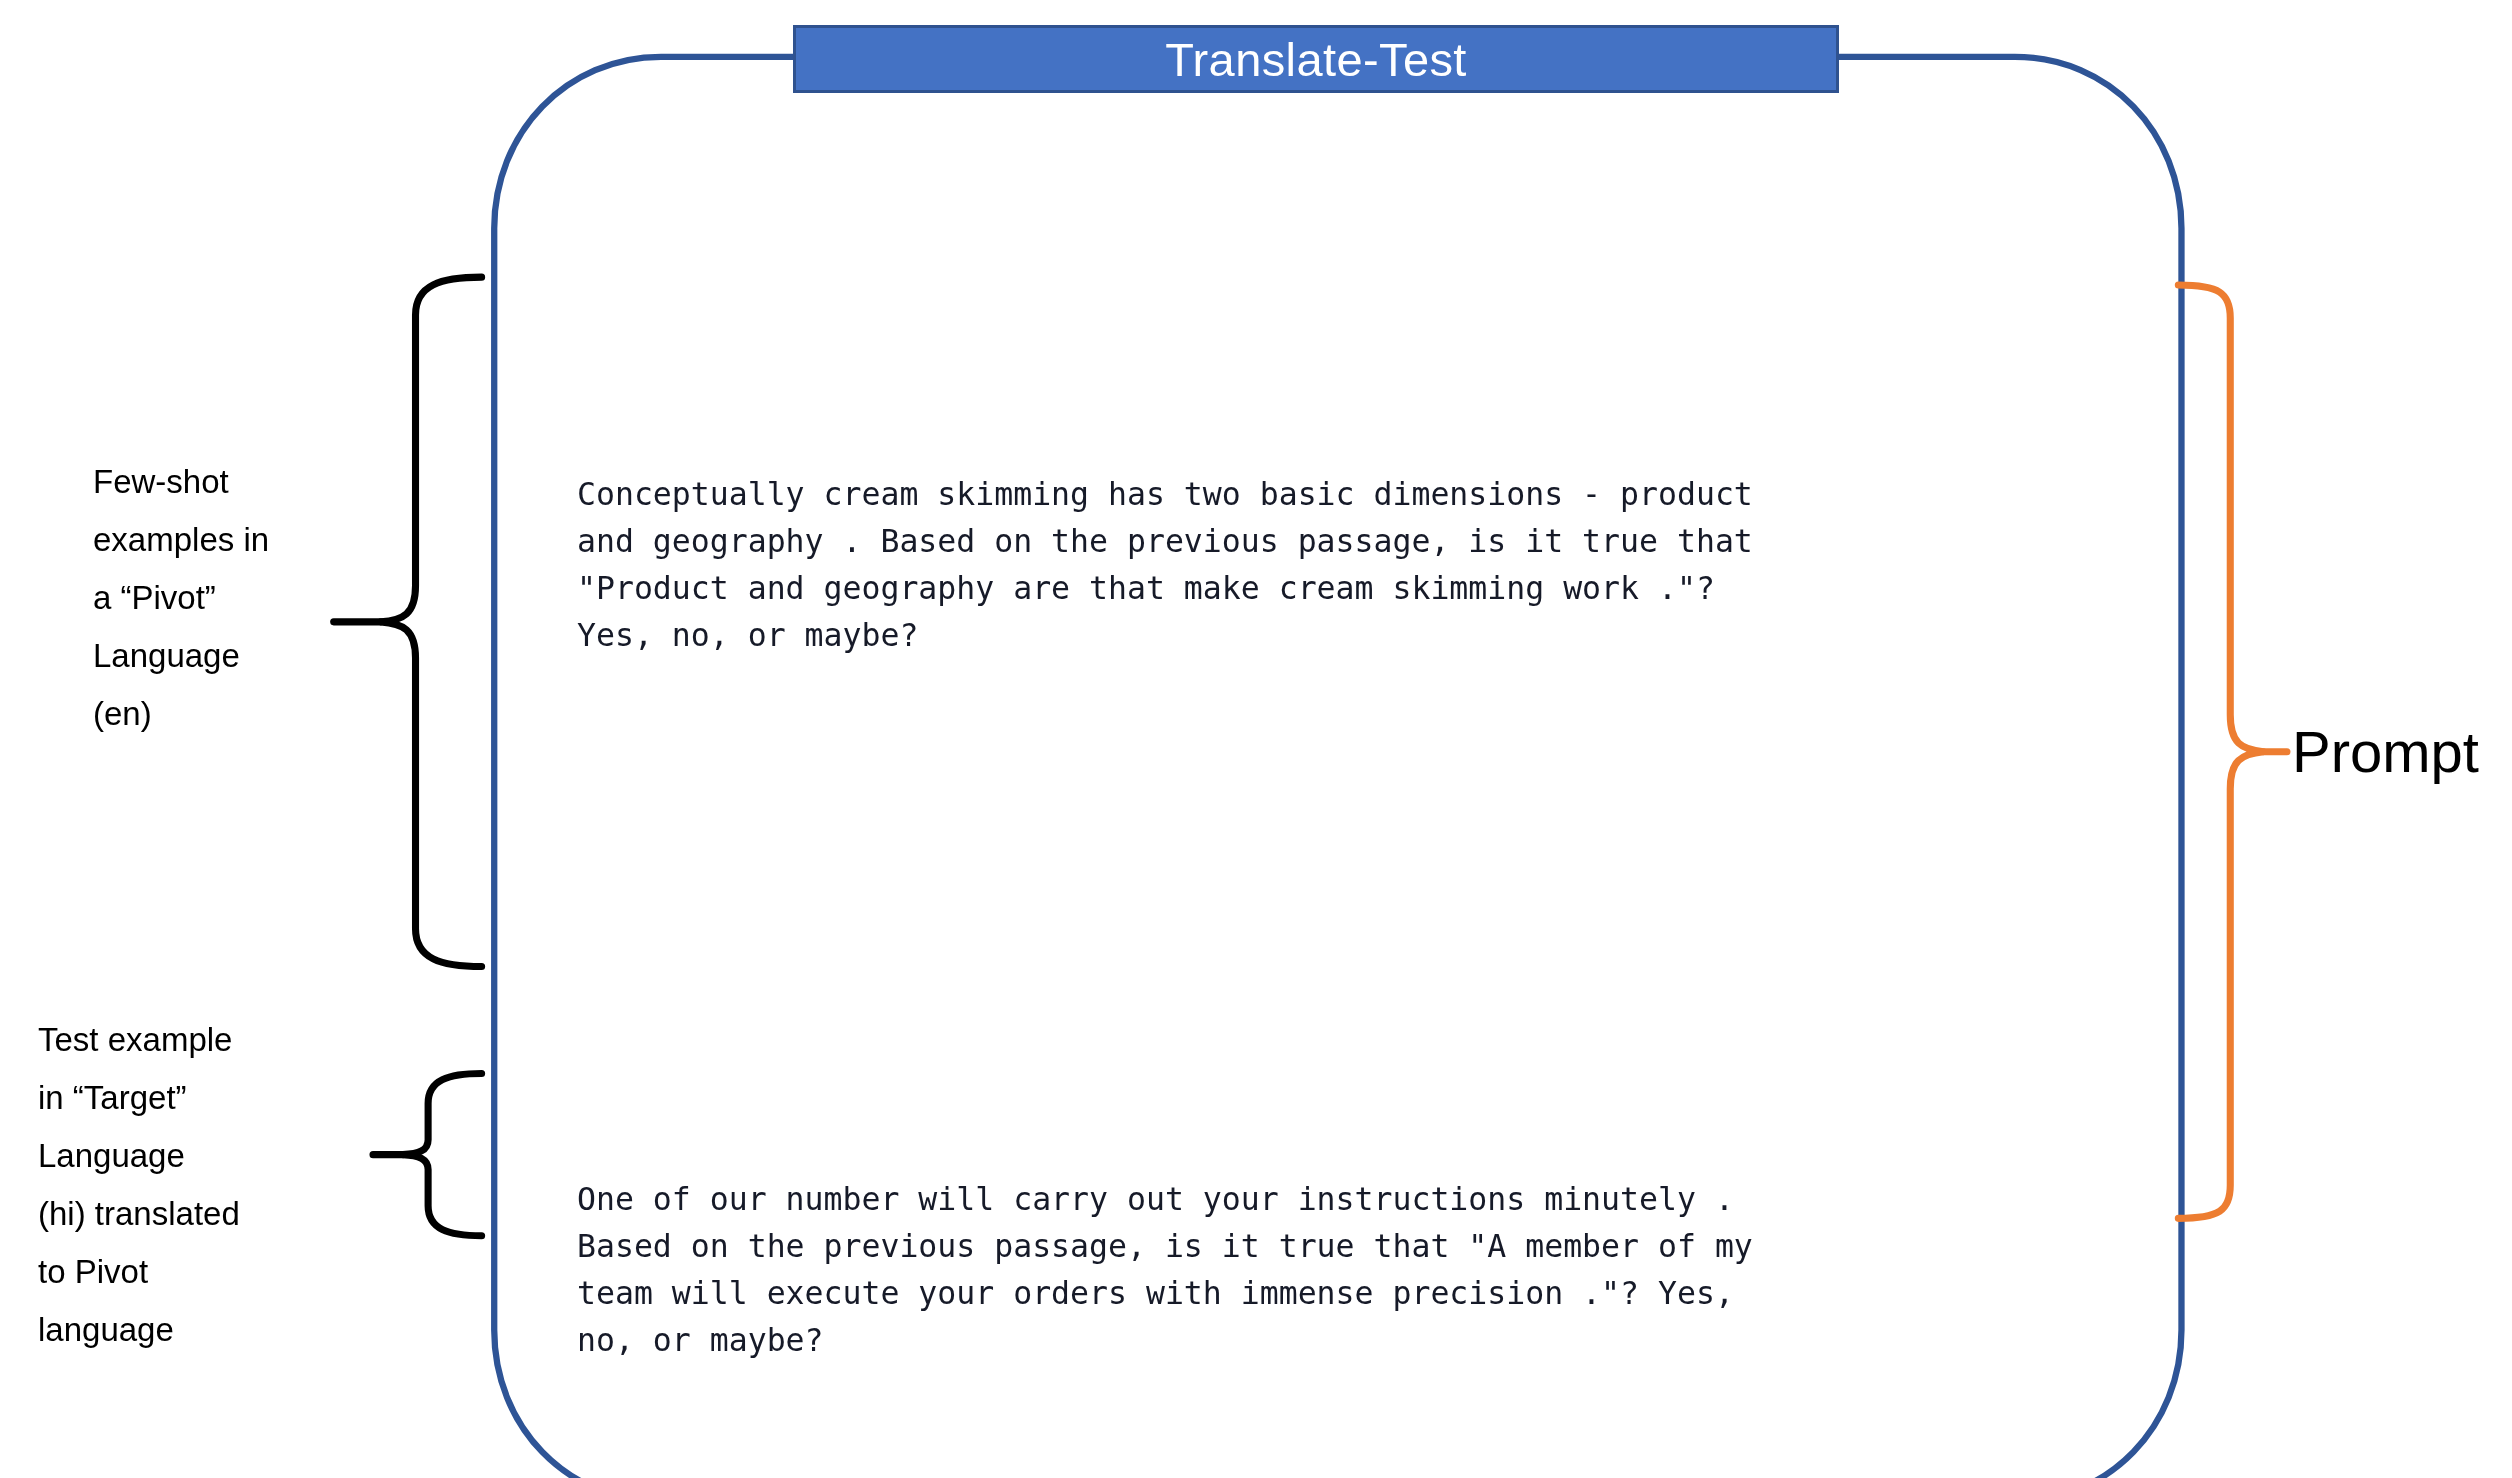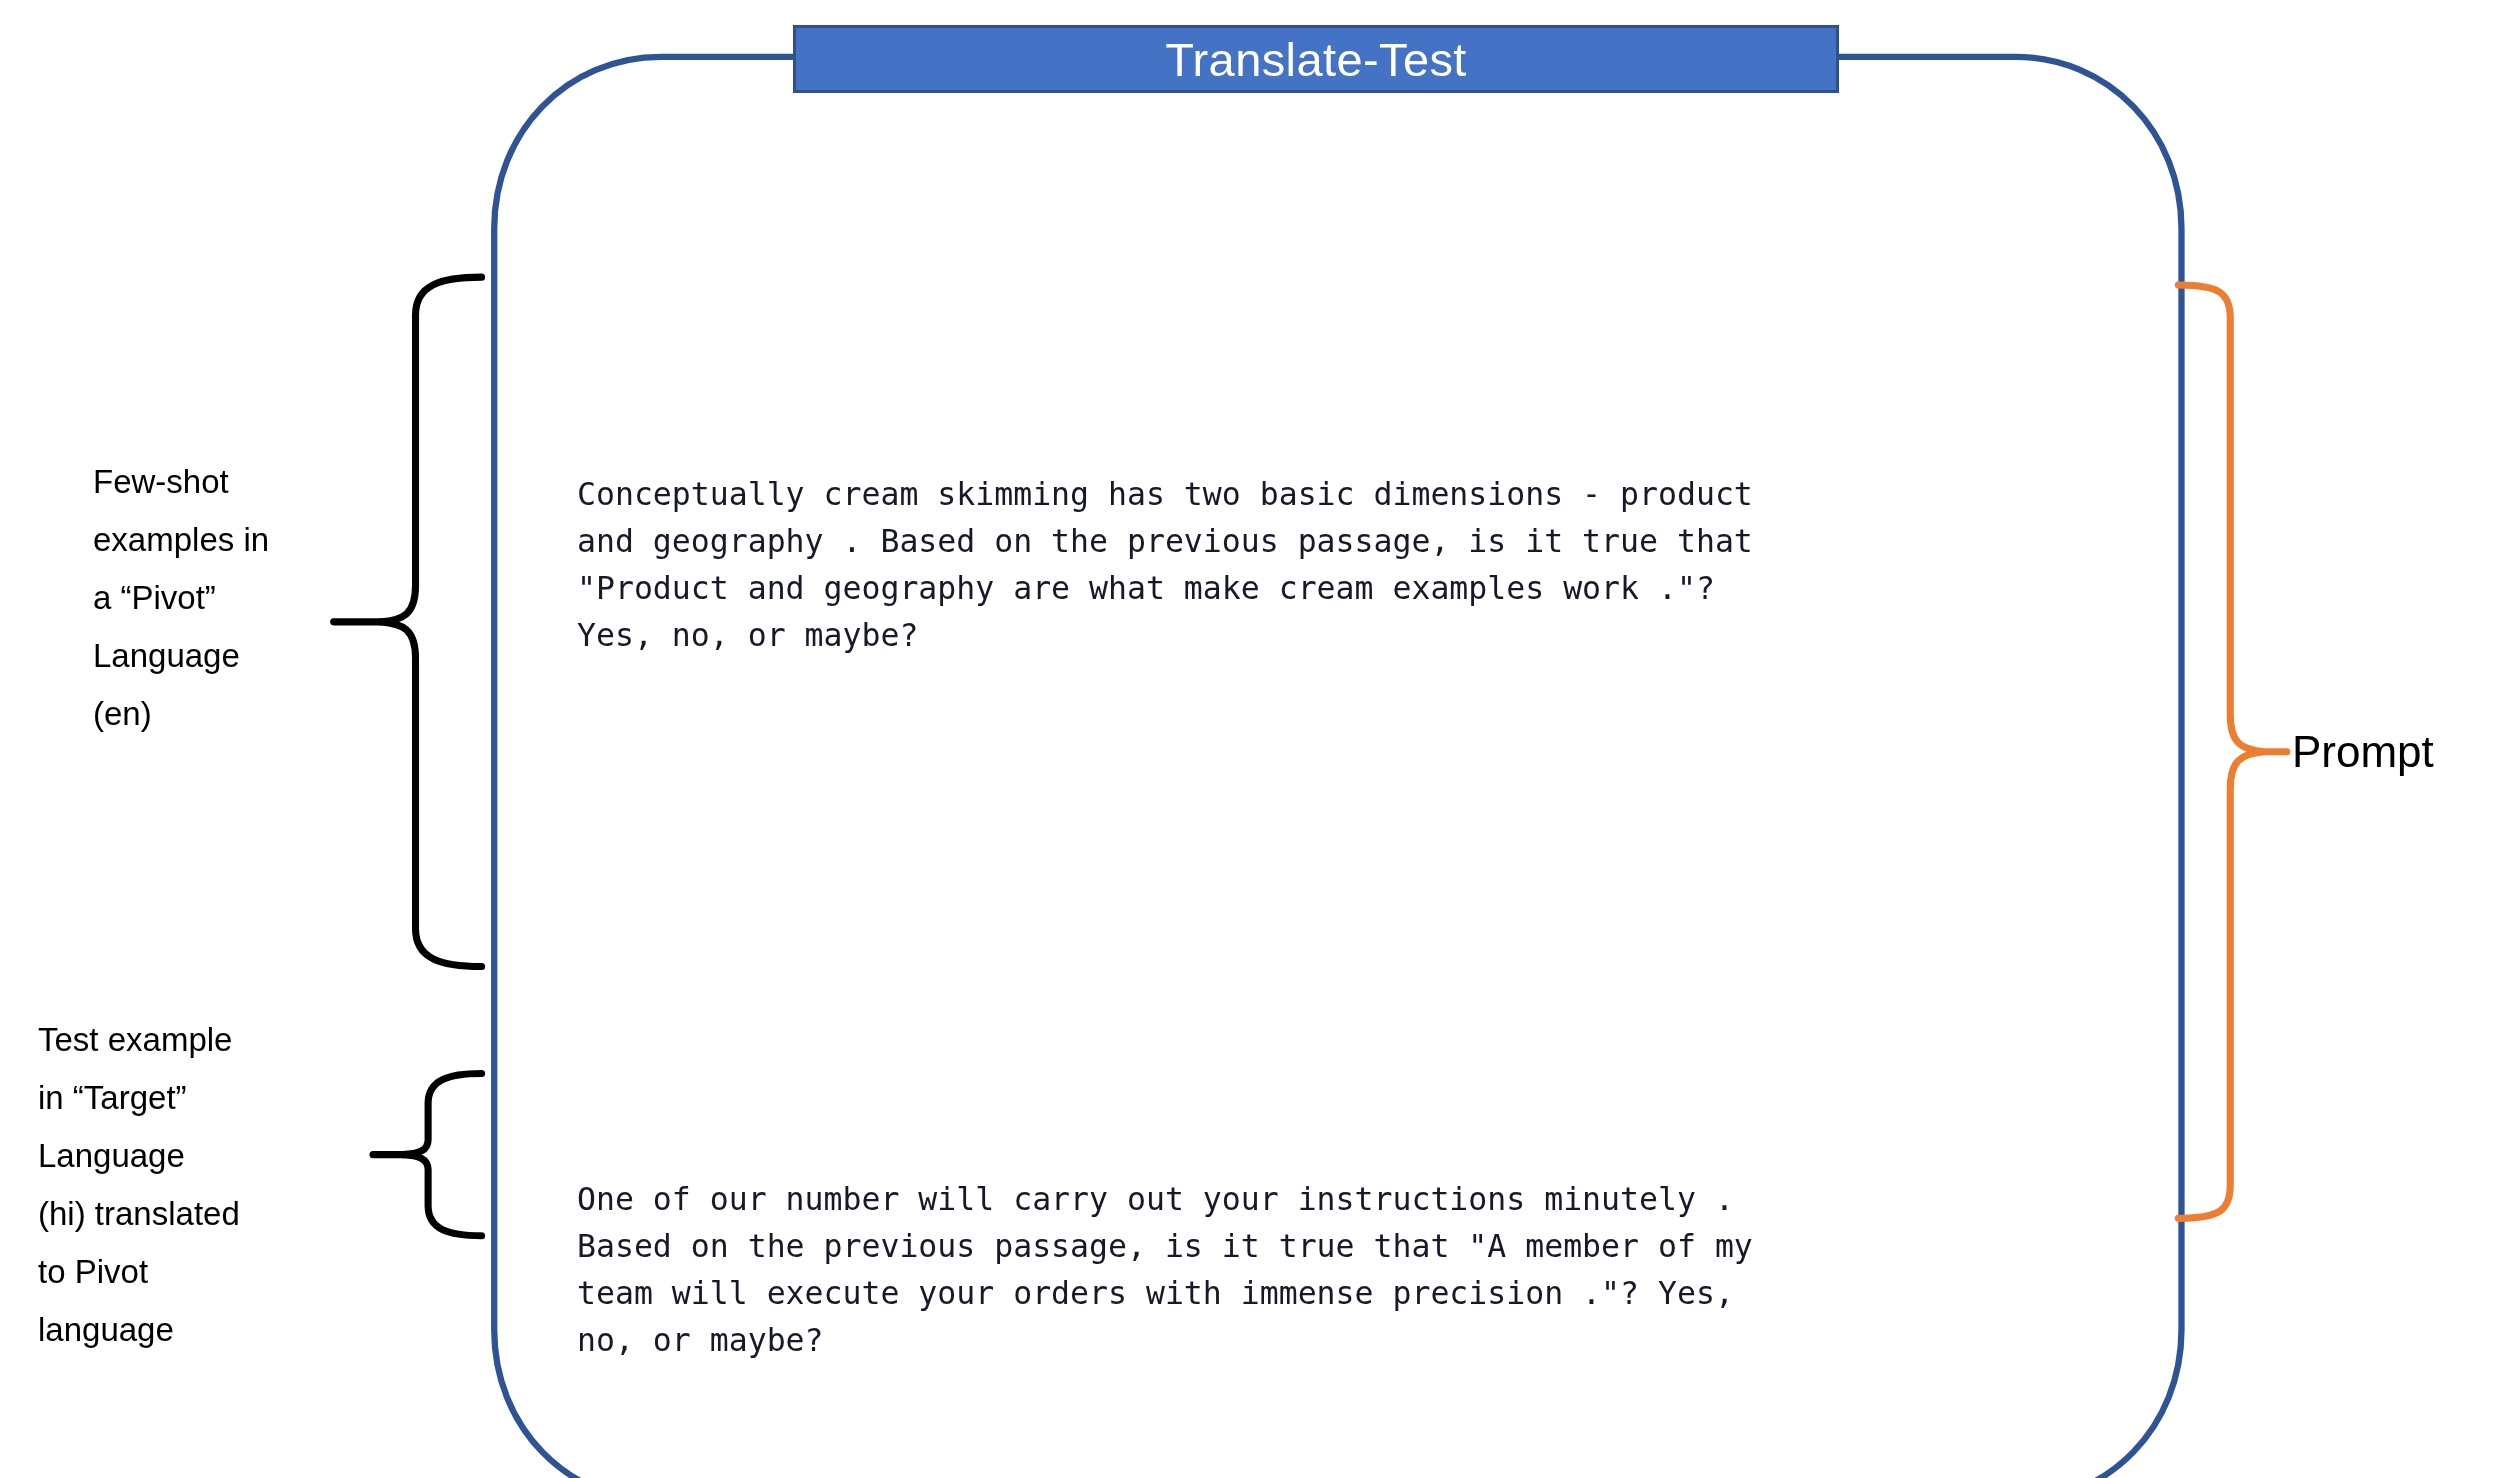--- a/index.html
+++ b/index.html
@@ -89,21 +89,21 @@
     width: 370px;
   }
 
   
   #label-prompt {
     position: absolute;
     left: 2292px;
     top: 723px;
     color: #000000;
     font-family: "Liberation Sans", sans-serif;
-    font-size: 44px;
+    font-size: 58px;
     line-height: 58px;
     white-space: nowrap;
   }
 </style>
 </head>
 <body>
 
 <div id="stage">
 
   <svg id="vector" viewBox="0 0 3192 1879" width="2512" height="1479">
@@ -154,21 +154,21 @@
 
   <div id="title-chip">
     <span class="title-text">Translate-Test</span>
   </div>
 
   <div id="prompt-body">
 
     <div class="blk">
       <div>Conceptually cream skimming has two basic dimensions - product
 and geography . Based on the previous passage, is it true that
-"Product and geography are what make cream examples work ."?
+"Product and geography are that make cream skimming work ."?
 Yes, no, or maybe?</div>
     </div>
 
     <div class="gap-1"></div>
 
     <div class="blk">
       <div>One of our number will carry out your instructions minutely .
 Based on the previous passage, is it true that "A member of my
 team will execute your orders with immense precision ."? Yes,
 no, or maybe?</div>

